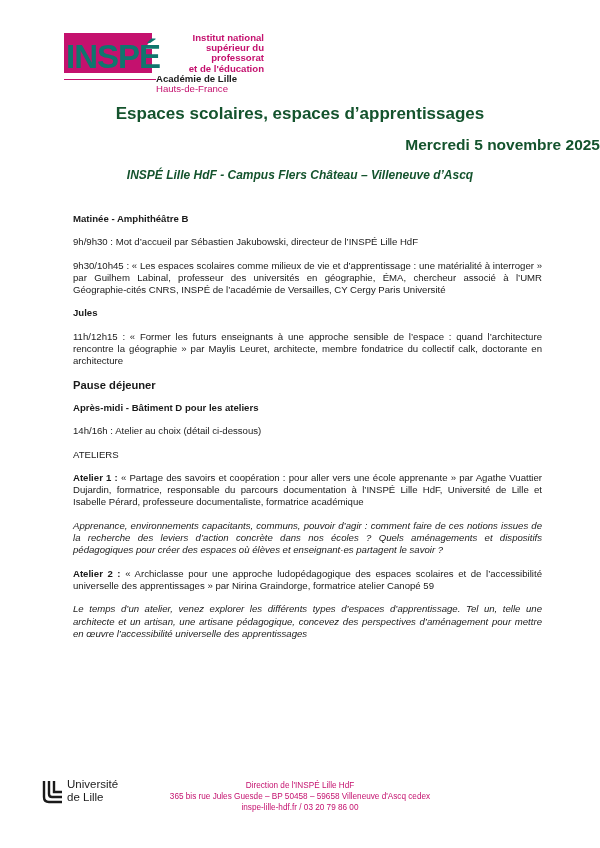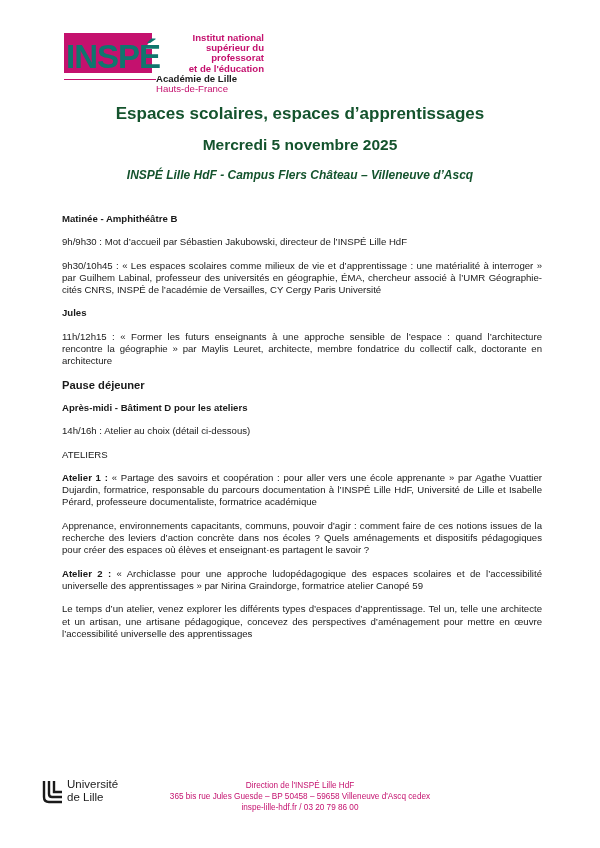--- a/index.html
+++ b/index.html
@@ -13,28 +13,28 @@
                font-weight: bold; font-size: 33px; line-height: 32px; color: #0f766e; letter-spacing: -1px; }
   .logo-text { position: absolute; left: 92px; top: 0px; font-size: 9.6px; line-height: 10.2px; font-weight: bold; }
   .logo-text .pink { color: #c4116e; text-align: right; }
   .logo-text .dark { color: #1a1a1a; }
   .logo-text .light { color: #c4116e; font-weight: normal; }
   .logo-line { position: absolute; left: 0; top: 46px; width: 92px; height: 1px; background: #c4116e; }
 
   
   .title { position: absolute; left: 0; width: 600px; text-align: center; font-weight: bold; color: #14532d; }
   .t1 { top: 104px; font-size: 17px; }
-  .t2 { top: 136px; font-size: 15.5px; }
+  .t2 { top: 136px; font-size: 15.5px; text-align: right; }
   .t3 { top: 168px; font-size: 12px; font-style: italic; }
 
   
   .content { position: absolute; left: 57px; top: 213px; width: 485px; font-size: 9.6px; line-height: 12.3px; }
-  .content p { margin: 0 0 11px 5px; text-align: justify; }
+  .content p { margin: 0 0 11px 16px; text-align: justify; }
   .bold { font-weight: bold; }
-  .it { }
+  .it { font-style: italic; }
   .h-big { font-size: 11.2px; font-weight: bold; }
 
   
   .ul-logo { position: absolute; left: 42px; top: 778px; width: 90px; height: 30px; }
   .ul-mark { position: absolute; left: 0; top: 2px; width: 22px; height: 24px; }
   .ul-text { position: absolute; left: 25px; top: 0px; font-size: 11.5px; line-height: 12.5px; color: #1a1a1a; }
   .footer { position: absolute; left: 150px; top: 780px; width: 300px; text-align: center;
             font-size: 8.2px; line-height: 11px; color: #c4116e; }
 </style>
 </head>

